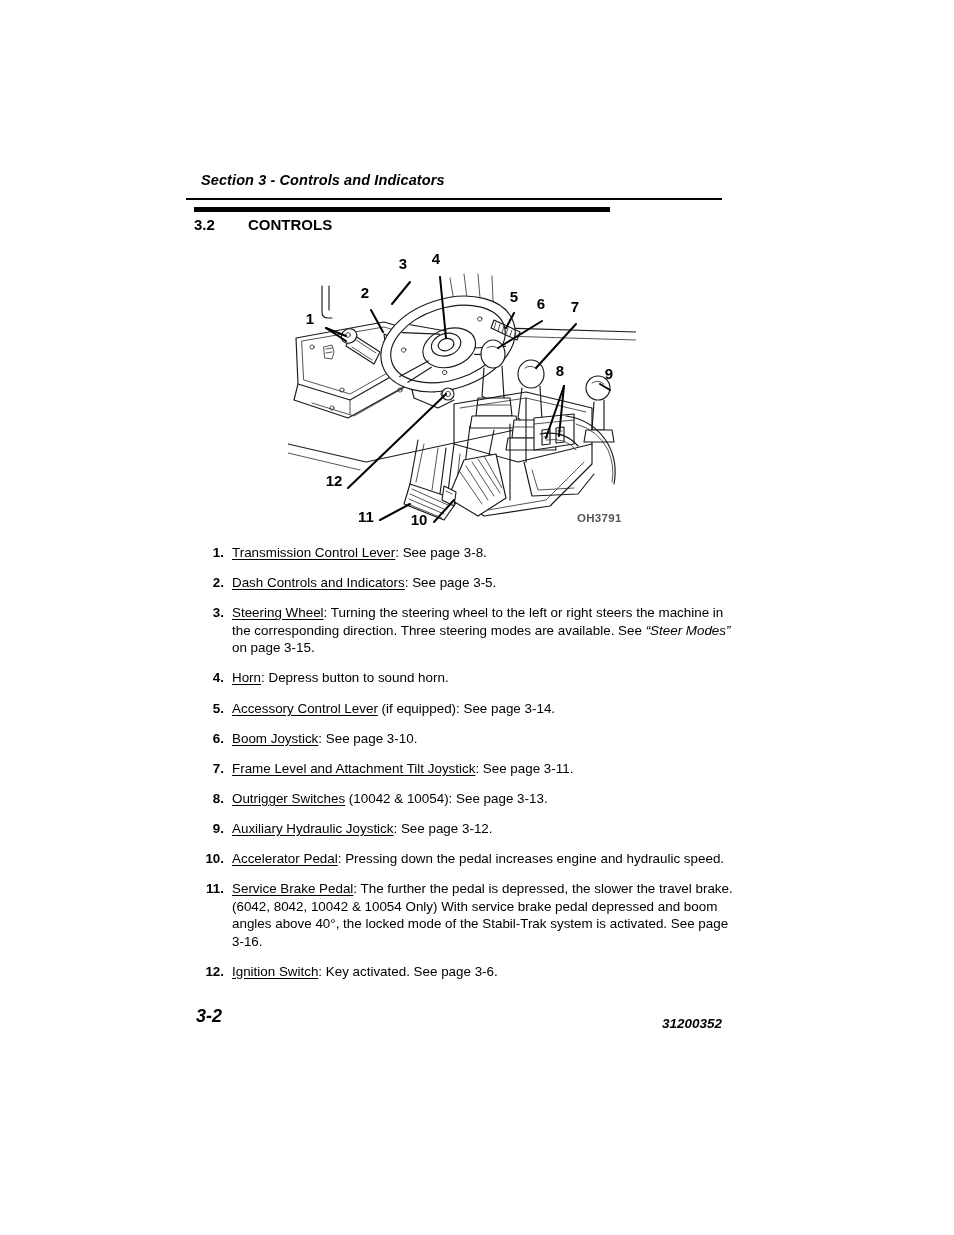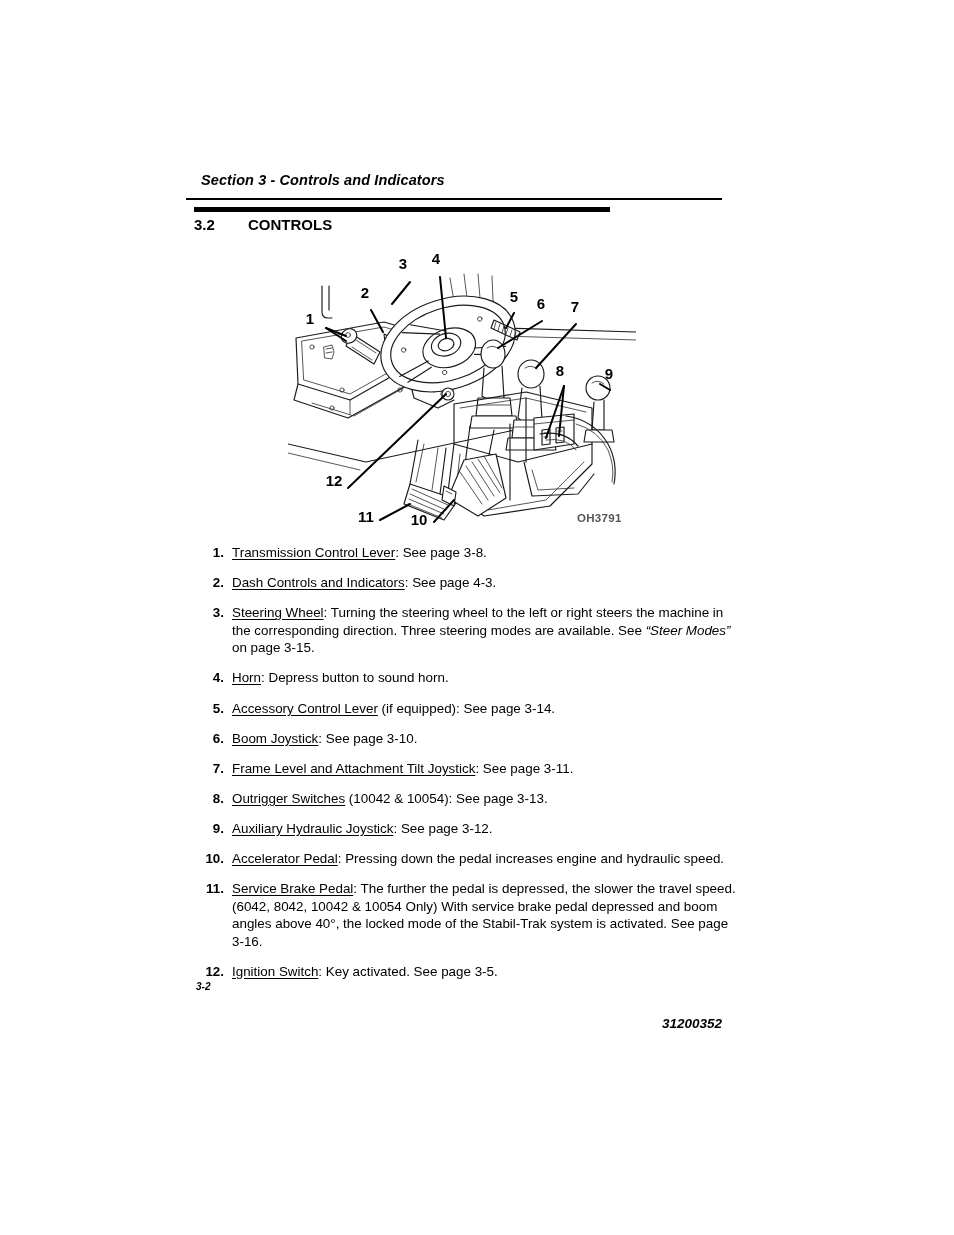--- a/index.html
+++ b/index.html
@@ -125,22 +125,22 @@
   }
   .ital {
     font-style: italic;
     margin-top: 40px;
   }
 
   
   .footer-left {
     position: absolute;
     left: 196px;
-    top: 981px;
-    font-size: 10px;
+    top: 1006px;
+    font-size: 18px;
     font-style: italic;
     font-weight: bold;
   }
   .footer-right {
     position: absolute;
     left: 640px;
     top: 1016px;
     width: 82px;
     text-align: right;
     font-size: 13.5px;
@@ -399,21 +399,21 @@
 
   <div class="list">
 
     <div class="item">
       <span class="marker">1.</span>
       <span class="body"><span class="term">Transmission Control Lever</span><span>: See page 3-8.</span></span>
     </div>
 
     <div class="item">
       <span class="marker">2.</span>
-      <span class="body"><span class="term">Dash Controls and Indicators</span><span>: See page 4-3.</span></span>
+      <span class="body"><span class="term">Dash Controls and Indicators</span><span>: See page 3-5.</span></span>
     </div>
 
     <div class="item">
       <span class="marker">3.</span>
       <span class="body"><span class="term">Steering Wheel</span><span>: Turning the steering wheel to the left or right steers the machine in the corresponding direction. Three steering modes are available. See </span><span class="ital">“Steer Modes”</span><span> on page 3-15.</span></span>
     </div>
 
     <div class="item">
       <span class="marker">4.</span>
       <span class="body"><span class="term">Horn</span><span>: Depress button to sound horn.</span></span>
@@ -447,28 +447,28 @@
     <div class="item">
       <span class="marker">10.</span>
       <span class="body">
           <span class="para"><span class="term">Accelerator Pedal</span><span>: Pressing down the pedal increases engine and hydraulic speed.</span></span>
         </span>
     </div>
 
     <div class="item">
       <span class="marker">11.</span>
       <span class="body">
-          <span class="para"><span class="term">Service Brake Pedal</span><span>: The further the pedal is depressed, the slower the travel speed.</span></span>
+          <span class="para"><span class="term">Service Brake Pedal</span><span>: The further the pedal is depressed, the slower the travel brake.</span></span>
           <span class="para">(6042, 8042, 10042 &amp; 10054 Only) With service brake pedal depressed and boom angles above 40°, the locked mode of the Stabil-Trak system is activated. See page 3-16.</span>
         </span>
     </div>
 
     <div class="item">
       <span class="marker">12.</span>
-      <span class="body"><span class="term">Ignition Switch</span><span>: Key activated. See page 3-5.</span></span>
+      <span class="body"><span class="term">Ignition Switch</span><span>: Key activated. See page 3-6.</span></span>
     </div>
 
   </div>
 
   <div class="footer-left">3-2</div>
   <div class="footer-right">31200352</div>
 
 </div>
 
 </body></html>

